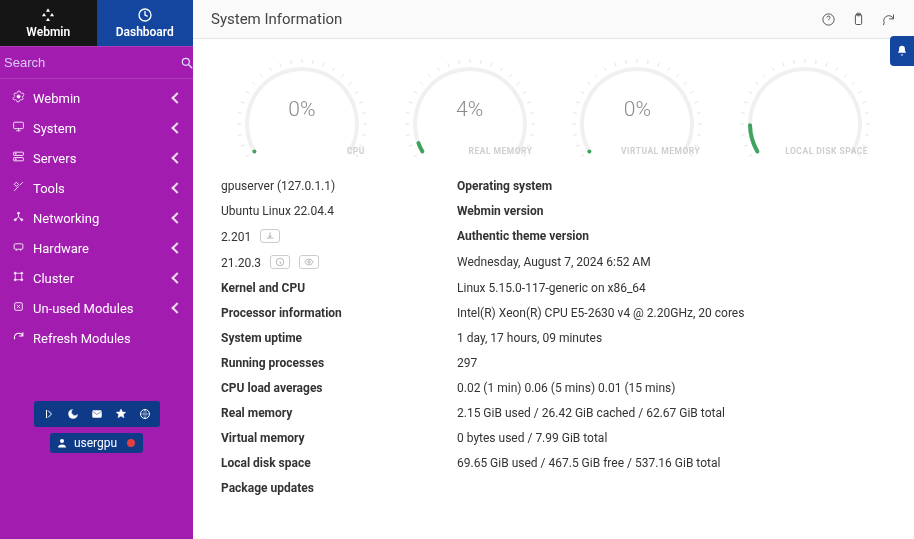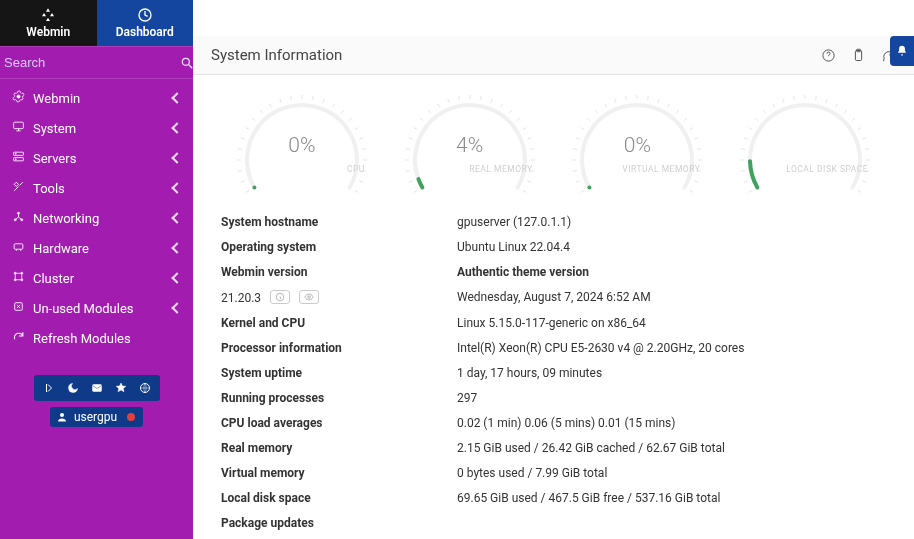--- a/index.html
+++ b/index.html
@@ -16,44 +16,44 @@
     .search-row { display:flex; align-items:center; padding:8px 4px; border-top:1px solid rgba(255,255,255,.15); border-bottom:1px solid rgba(255,255,255,.15);}
     .search-row input { flex:1; background:transparent; border:none; outline:none; color:#e0e7ff; font-size:13px; }
     .search-row input::placeholder { color:#e0e7ff; opacity:.85; }
     .search-row .icon { width:14px; height:14px; color:#e0e7ff; }
     .nav { list-style:none; padding:4px 0;}
     .nav-item { display:flex; align-items:center; padding:7px 12px; cursor:pointer; justify-content:space-between; }
     .nav-item .left { display:flex; align-items:center; gap:8px;}
     .nav-item .icon { width:13px; height:13px; fill:#fff; stroke:#fff;}
     .nav-item .chev { width:8px; height:8px; border-right:2px solid #fff; border-top:2px solid #fff; transform:rotate(225deg); opacity:.85;}
     .nav-item .refresh-icon { width:13px; height:13px; fill:none; stroke:#fff; stroke-width:2; }
-    .bottom-strip { margin-top:18px; display:flex; flex-direction:column; align-items:center; gap:6px;}
+    .bottom-strip { margin-top:44px; display:flex; flex-direction:column; align-items:center; gap:6px;}
     .strip-row { background:#0e3a87; border-radius:3px; padding:5px 6px; display:flex; gap:6px; align-items:center; }
     .strip-row .mini { width:18px; height:16px; display:flex; align-items:center; justify-content:center; cursor:pointer; border-radius:2px;}
     .strip-row .mini svg { width:12px; height:12px; fill:#fff; stroke:#fff; }
     .user-pill { background:#0e3a87; border-radius:3px; padding:3px 8px 3px 6px; display:flex; align-items:center; gap:6px; cursor:pointer; font-size:12px;}
     .user-pill .dot { width:8px;height:8px;border-radius:50%; background:#e04040; margin-left:4px;}
     .user-pill svg{width:12px;height:12px;fill:#fff;}
 
     
     .main { flex:1; background:#fff; position:relative; overflow:auto; }
-    .panel-header { display:flex; align-items:center; justify-content:space-between; padding:10px 18px; border-bottom:1px solid #e4e4e4; background:#fafafa;margin-top:36px;}
+    .panel-header { display:flex; align-items:center; justify-content:space-between; padding:10px 18px; border-bottom:1px solid #e4e4e4; background:#fafafa;}
     .panel-header .title { font-size:15px; color:#444; }
     .panel-header .actions { display:flex; gap:14px; }
     .panel-header .actions .act { width:16px; height:16px; cursor:pointer; display:flex; align-items:center; justify-content:center;}
     .panel-header .actions svg { width:15px; height:15px; stroke:#555; fill:none; stroke-width:1.6;}
     .content { padding:0 28px 18px 28px; }
 
     
     .gauges { display:flex; justify-content:space-between; gap:6px; padding:10px 0 14px 0;}
     .gauge { flex:1; display:flex; flex-direction:column; align-items:center; position:relative; }
     .gauge-wrap { width:150px; height:110px; position:relative; }
     .gauge-svg { width:150px; height:110px; display:block; }
     .gauge-center { position:absolute; left:0; right:0; top:48px; text-align:center; font-size:21px; color:#8b8b8b; font-weight:300;}
-    .gauge-label { position:absolute; right:12px; bottom:21px; font-size:8.5px; letter-spacing:.5px; color:#cfcfcf; font-weight:400;text-align:right;}
+    .gauge-label { position:absolute; right:12px; bottom:3px; font-size:8.5px; letter-spacing:.5px; color:#cfcfcf; font-weight:700;text-align:right;}
 
     
     .info { display:grid; grid-template-columns: 218px 1fr; row-gap:11px; column-gap:18px; padding-top:6px;}
     .info .lbl { font-weight:700; color:#333; font-size:12px;}
     .info .val { font-size:12px; color:#333; }
     .link { color:#1b6dd1; cursor:pointer; }
     .badge { display:inline-flex; align-items:center; justify-content:center; padding:0; border:1px solid #ccc; border-radius:3px; font-size:10px; height:14px; width:20px; margin-left:6px; color:#555; background:#fff;}
     .badge svg { width:10px;height:10px; stroke:#555; fill:none;}
     .round-badge { display:inline-flex; align-items:center; justify-content:center; width:15px; height:15px; border-radius:50%; background:#d9322c; color:#fff; font-size:10px; font-weight:700; margin-right:4px;}
 
@@ -392,27 +392,34 @@
                 <line x1="127.82754963085077" y1="105.5" x2="131.29165124598853" y2="107.5" stroke="#e5e5e5" stroke-width="1"></line>
                 <path d="M 27.368602791855878 102.5 A 55 55 0 1 1 122.63139720814414 102.5" stroke="#f0f0f0" stroke-width="4" fill="none" stroke-linecap="round"></path>
                 <path d="M 27.368602791855878 102.5 A 55 55 0 0 1 20.012062408883494 76.15183309358463" stroke="#3da35d" stroke-width="4" fill="none" stroke-linecap="round"></path>
               </svg>
               <div class="gauge-label">LOCAL DISK SPACE</div>
             </div>
           </div>
         </div>
 
       <div class="info">
-        <div class="lbl">System hostname</div>
         <div class="val link">gpuserver (127.0.1.1)</div>
 
         <div class="lbl">Operating system</div>
         <div class="val">Ubuntu Linux 22.04.4</div>
 
         <div class="lbl">Webmin version</div>
+        <div class="val">
+          <span>2.201</span>
+          <span class="badge">
+              <svg viewBox="0 0 24 24">
+                <path d="M4 17h16M12 3v12m0 0l-4-4m4 4l4-4"></path>
+              </svg>
+            </span>
+        </div>
 
         <div class="lbl">Authentic theme version</div>
         <div class="val">
           <span>21.20.3</span>
           <span class="badge">
               <svg viewBox="0 0 24 24">
                 <circle cx="12" cy="12" r="9"></circle>
                 <path d="M12 8h.01M11 12h2v5"></path>
               </svg>
             </span>

